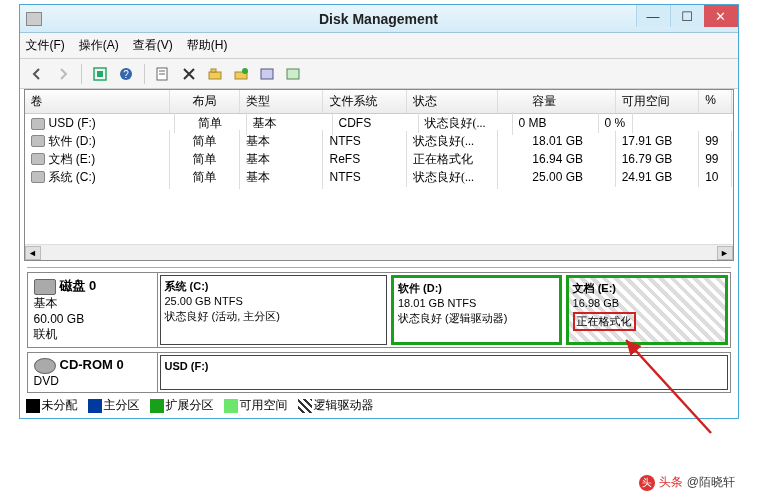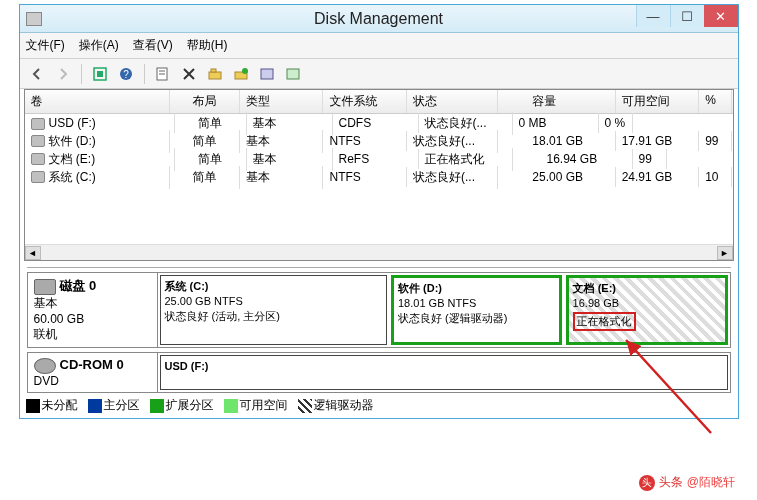--- a/index.html
+++ b/index.html
@@ -1,34 +1,34 @@
 <!DOCTYPE html>
 <html><head>
 <meta charset="utf-8">
 <style>
 * { box-sizing: border-box; margin: 0; padding: 0; }
 body { font-family: "Microsoft YaHei", "SimSun", sans-serif; font-size: 12px; background: #fff; width: 757px; height: 500px; overflow: hidden; position: relative; }
 .window { border: 1px solid #4aa8d8; background: #fff; width: 720px; margin: 4px auto 0; }
 .titlebar { background: linear-gradient(#eaf5fb, #d4ecf8); height: 28px; display: flex; align-items: center; border-bottom: 1px solid #9ac5dd; position: relative; }
 .titlebar .icon-app { width: 16px; height: 14px; margin: 0 6px; background: #ccc; border: 1px solid #888; }
-.titlebar .title { position: absolute; left: 50%; transform: translateX(-50%); color: #222; font-size: 16px; }
+.titlebar .title { position: absolute; left: 50%; transform: translateX(-50%); color: #222; font-size: 14px; font-weight: bold; }
 .win-btns { position: absolute; right: 0; top: 0; display: flex; }
 .win-btn { width: 34px; height: 22px; display: flex; align-items: center; justify-content: center; font-size: 13px; font-family: Arial; }
 .win-btn.min { background: #d4ecf8; color: #333; border-left: 1px solid #b0d5ea; }
 .win-btn.max { background: #d4ecf8; color: #333; border-left: 1px solid #b0d5ea; }
 .win-btn.close { background: #d9545b; color: #fff; }
 .menubar { height: 26px; display: flex; align-items: center; padding: 0 6px; gap: 14px; background: #f5f5f5; border-bottom: 1px solid #d0d0d0; }
 .menu-item { cursor: default; }
 .toolbar { height: 30px; display: flex; align-items: center; padding: 0 6px; gap: 4px; background: #f5f5f5; border-bottom: 1px solid #d0d0d0; }
 .tb-btn { width: 22px; height: 22px; display: flex; align-items: center; justify-content: center; border: 1px solid transparent; }
 .tb-sep { width: 1px; height: 20px; background: #ccc; margin: 0 3px; }
 .list-pane { border: 1px solid #888; margin: 0 4px; height: 172px; overflow: hidden; position: relative; background: #fff; }
 .list-header { display: flex; background: linear-gradient(#fdfdfd, #ececec); border-bottom: 1px solid #ccc; }
 .list-header .col, .list-row .cell { padding: 3px 6px; border-right: 1px solid #ddd; white-space: nowrap; overflow: hidden; }
-.col-vol { width: 150px; } .col-layout { width: 72px; text-align: center; } .col-type { width: 86px; } .col-fs { width: 86px; } .col-status { width: 94px; } .col-cap { width: 92px; margin-left: 28px; } .col-free { width: 86px; } .col-pct { width: 34px; }
+.col-vol { width: 150px; } .col-layout { width: 72px; text-align: center; } .col-type { width: 86px; } .col-fs { width: 86px; } .col-status { width: 94px; font-family: Liberation Serif, serif; } .col-cap { width: 92px; margin-left: 28px; } .col-free { width: 86px; } .col-pct { width: 34px; }
 .list-body { }
 .list-row { display: flex; height: 18px; align-items: center; }
 .list-row .vicon { width: 14px; height: 12px; background: #c0c0c0; border: 1px solid #888; margin-right: 4px; display: inline-block; vertical-align: middle; border-radius: 2px; }
 .scrollbar-h { position: absolute; bottom: 0; left: 0; right: 0; height: 16px; background: #f0f0f0; border-top: 1px solid #ddd; display: flex; align-items: center; }
 .scroll-btn { width: 16px; height: 14px; background: #e0e0e0; border: 1px solid #bbb; display: flex; align-items: center; justify-content: center; font-size: 9px; }
 .scroll-track { flex: 1; }
 .graphic-pane { margin: 6px 7px 0; border-top: 1px solid #aaa; padding-top: 4px; position: relative; }
 .disk-row { display: flex; border: 1px solid #888; margin-bottom: 4px; min-height: 64px; }
 .disk-info { width: 130px; padding: 4px 6px; border-right: 1px solid #888; background: #fff; }
 .disk-icon { width: 22px; height: 16px; background: #aaa; border: 1px solid #666; display: inline-block; vertical-align: middle; margin-right: 4px; border-radius: 2px; }
@@ -159,20 +159,21 @@
           <div class="cell col-free">17.91 GB</div>
           <div class="cell col-pct">99</div>
         </div>
         <div class="list-row">
           <div class="cell col-vol"><span class="vicon"></span>文档 (E:)</div>
           <div class="cell col-layout">简单</div>
           <div class="cell col-type">基本</div>
           <div class="cell col-fs">ReFS</div>
           <div class="cell col-status">正在格式化</div>
           <div class="cell col-cap">16.94 GB</div>
+          <div class="cell col-free">16.79 GB</div>
           <div class="cell col-pct">99</div>
         </div>
         <div class="list-row">
           <div class="cell col-vol"><span class="vicon"></span>系统 (C:)</div>
           <div class="cell col-layout">简单</div>
           <div class="cell col-type">基本</div>
           <div class="cell col-fs">NTFS</div>
           <div class="cell col-status">状态良好(...</div>
           <div class="cell col-cap">25.00 GB</div>
           <div class="cell col-free">24.91 GB</div>
@@ -240,14 +241,14 @@
     <span><span class="lg-sw lg-blue"></span><span>主分区</span></span>
     <span><span class="lg-sw lg-green"></span><span>扩展分区</span></span>
     <span><span class="lg-sw lg-lgreen"></span><span>可用空间</span></span>
     <span><span class="lg-sw lg-stripe"></span><span>逻辑驱动器</span></span>
   </div>
 </div>
 
 <div class="watermark">
   <span class="wicon">头</span>
   <span>头条</span>
-  <span style="color:#ef4444">@陌晓轩</span>
+  <span style="color:#404040">@陌晓轩</span>
 </div>
 
 </body></html>

